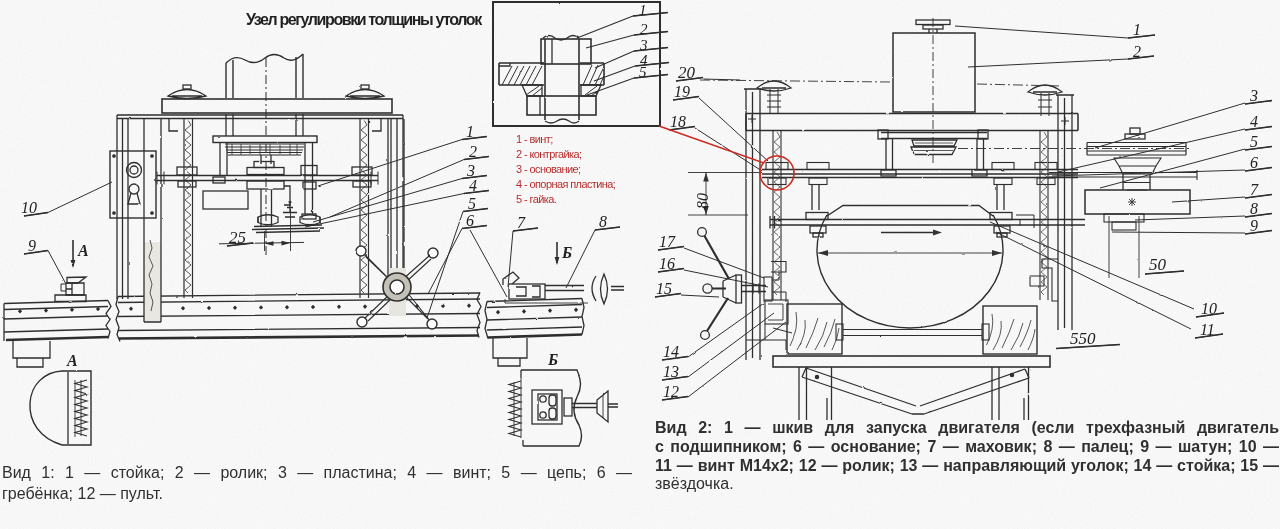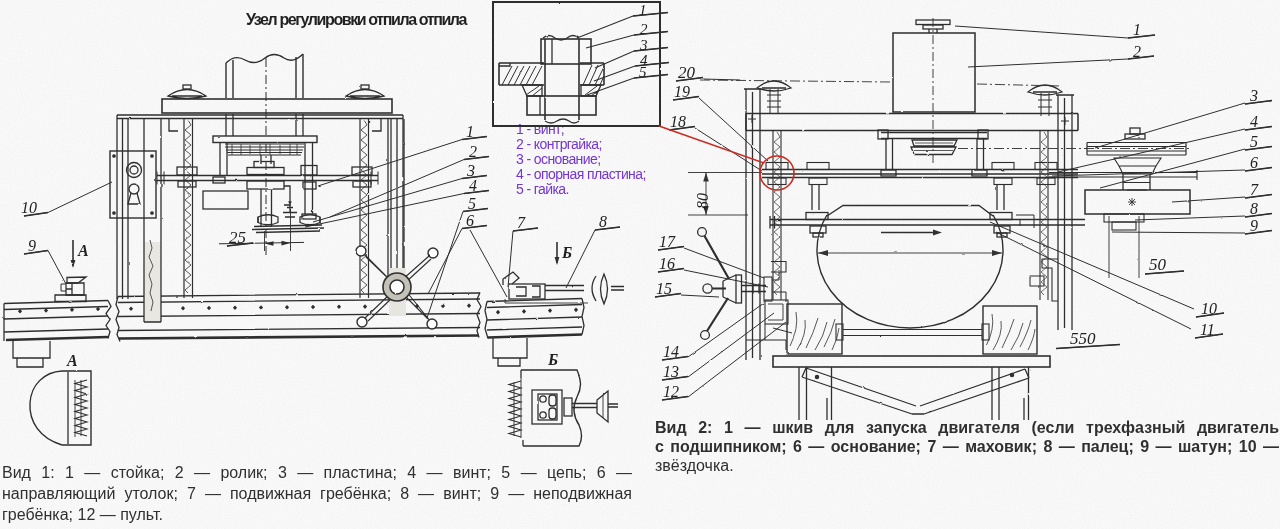--- a/index.html
+++ b/index.html
@@ -6,35 +6,35 @@
   #page{position:relative;width:1280px;height:529px;background:#fefefe;overflow:hidden;
         font-family:"Liberation Sans",sans-serif;color:#1c1c1c;}
   svg{position:absolute;left:0;top:0;}
   .cap{position:absolute;font-size:16px;line-height:21px;color:#222;}
   .cap .j{text-align:justify;height:21px;overflow:hidden;}
   .cap .j:after{content:"";display:inline-block;width:100%;}
   #cap1{left:2px;top:462px;width:630px;}
   #cap2{left:655px;top:419px;width:624px;line-height:18.8px;}
   #cap2 .j{height:18.8px;font-weight:bold;}
   #title{position:absolute;left:246px;top:11px;font-size:16px;font-weight:bold;letter-spacing:-1.4px;color:#111;}
-  #legend{position:absolute;left:516px;top:122px;font-size:14px;letter-spacing:-0.6px;line-height:15px;color:#6d28d9;}
+  #legend{position:absolute;left:516px;top:132px;font-size:11px;letter-spacing:-0.6px;line-height:15px;color:#b91c1c;}
 </style>
 </head>
 <body>
 <div id="page">
-<div id="title">Узел регулировки отпила отпила</div>
+<div id="title">Узел регулировки толщины утолок</div>
 <div id="legend">1 - винт;<br>2 - контргайка;<br>3 - основание;<br>4 - опорная пластина;<br>5 - гайка.</div>
 <div class="cap" id="cap1">
 <div class="j">Вид 1: 1 — стойка; 2 — ролик; 3 — пластина; 4 — винт; 5 — цепь; 6 —</div>
-<div class="j">направляющий утолок; 7 — подвижная гребёнка; 8 — винт; 9 — неподвижная</div>
 <div>гребёнка; 12 — пульт.</div>
 </div>
 <div class="cap" id="cap2">
 <div class="j">Вид 2: 1 — шкив для запуска двигателя (если трехфазный двигатель</div>
 <div class="j">с подшипником; 6 — основание; 7 — маховик; 8 — палец; 9 — шатун; 10 — пила;</div>
+<div class="j">11 — винт М14х2; 12 — ролик; 13 — направляющий уголок; 14 — стойка; 15 —</div>
 <div>звёздочка.</div>
 </div>
 <svg width="1280" height="529" viewBox="0 0 1280 529">
 <defs>
   <filter id="rough" x="-2%" y="-2%" width="104%" height="104%">
     <feTurbulence type="fractalNoise" baseFrequency="0.12" numOctaves="2" seed="11" result="n"></feTurbulence>
     <feDisplacementMap in="SourceGraphic" in2="n" scale="1.6" xChannelSelector="R" yChannelSelector="G"></feDisplacementMap>
   </filter>
   <filter id="paper" x="0" y="0" width="100%" height="100%">
     <feTurbulence type="fractalNoise" baseFrequency="0.85" numOctaves="2" seed="7" stitchTiles="stitch"></feTurbulence>

